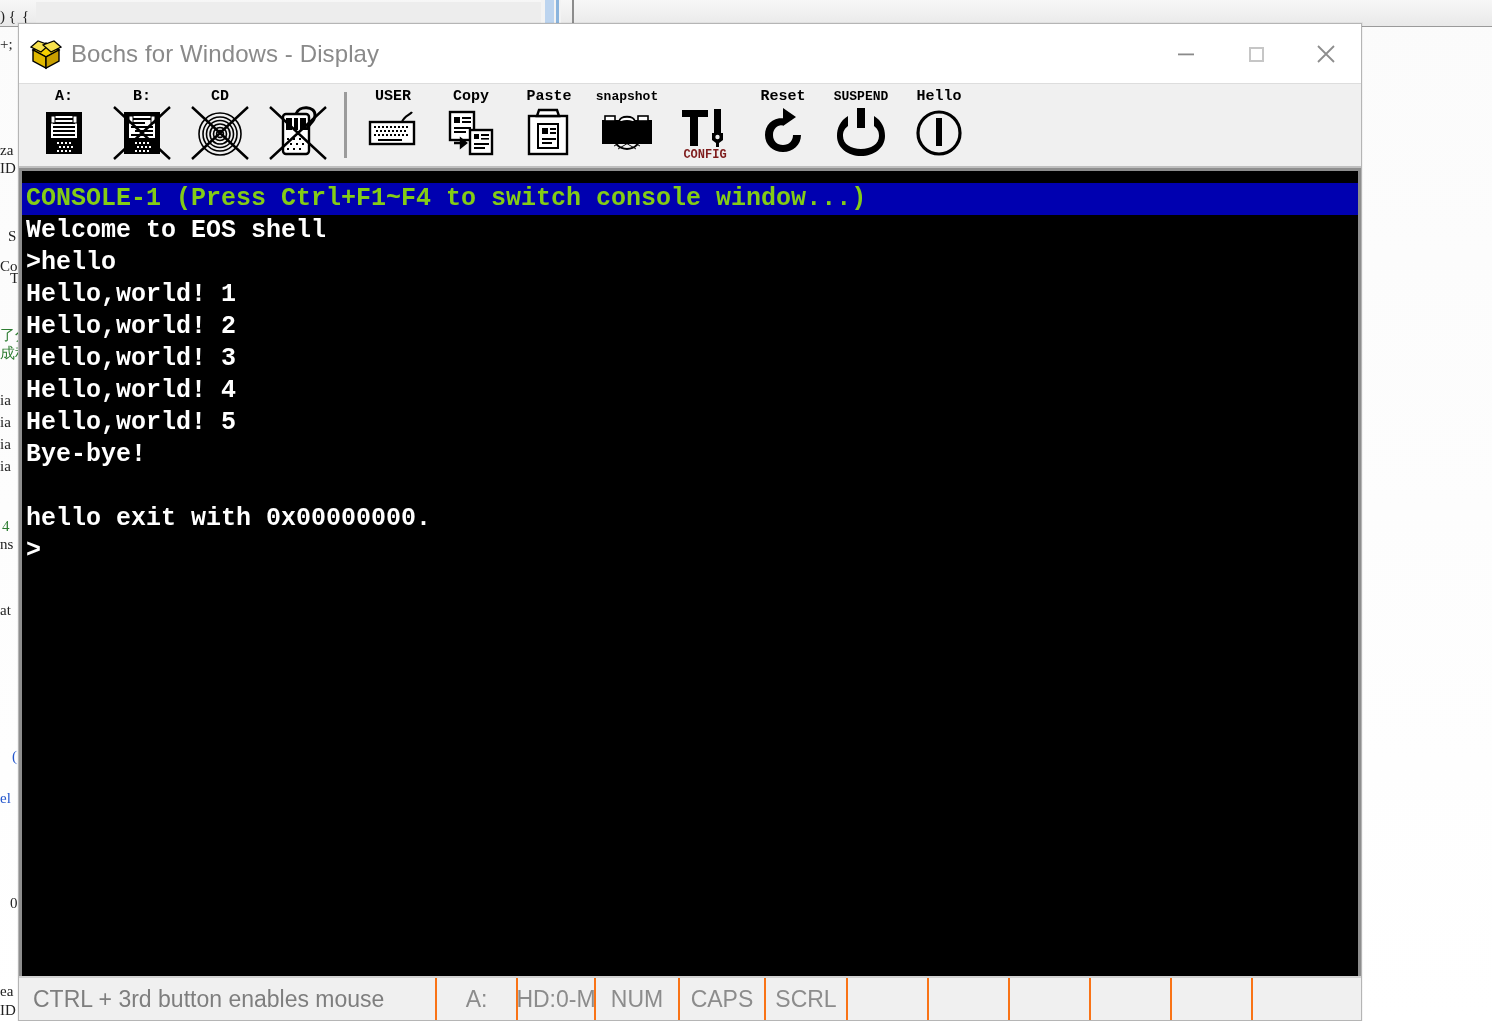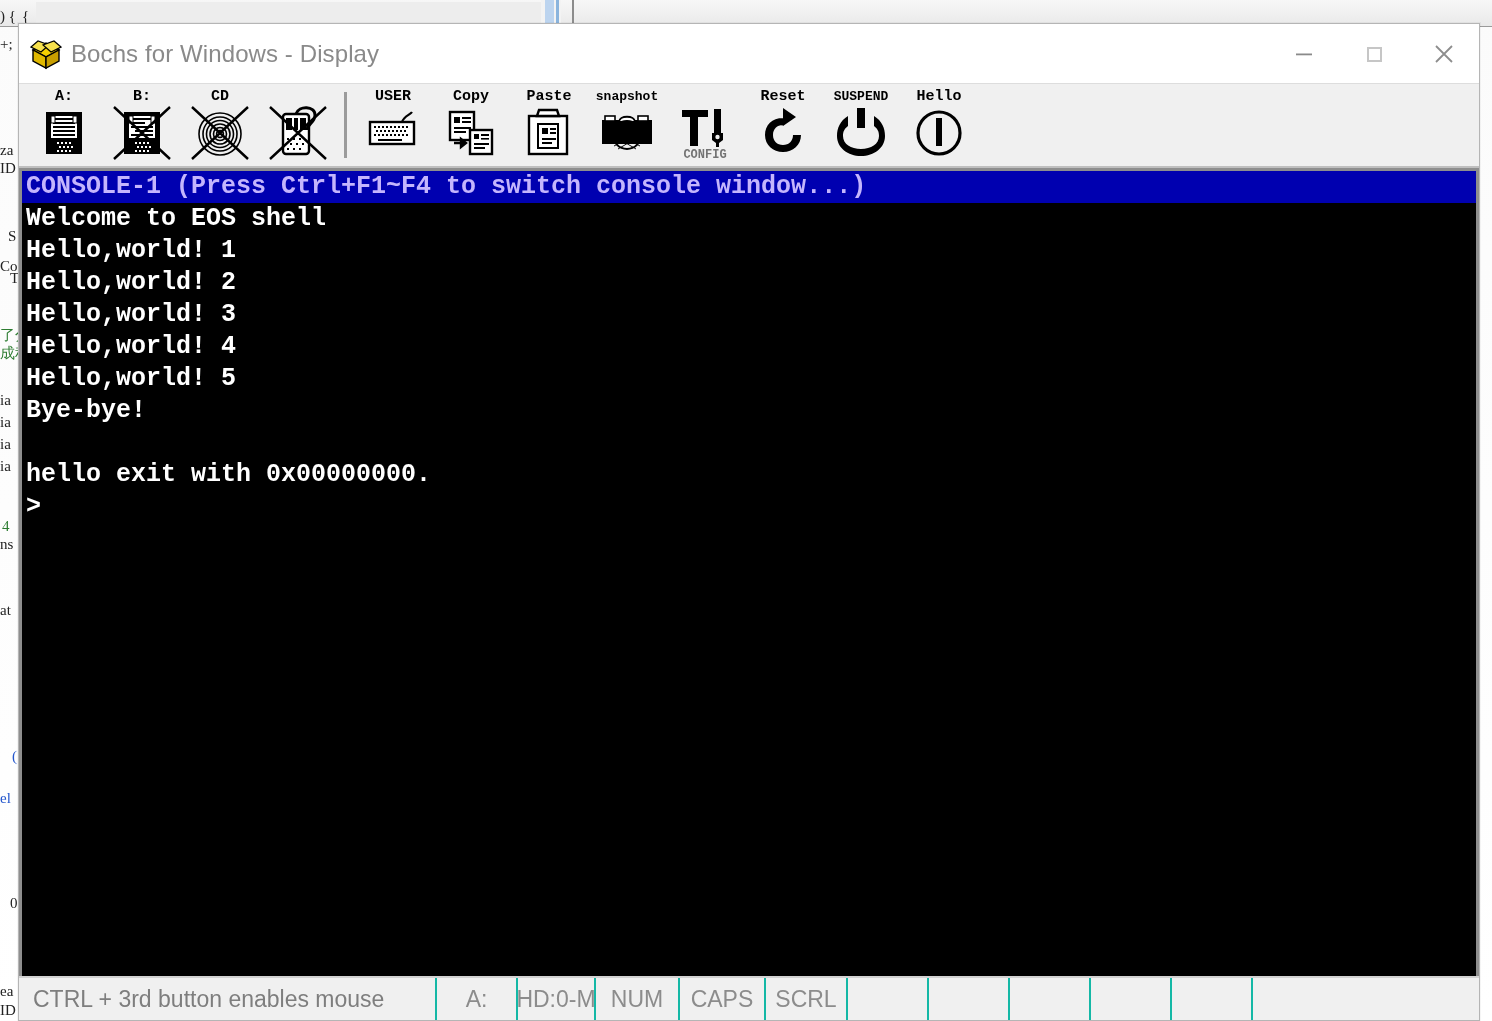--- a/index.html
+++ b/index.html
@@ -67,21 +67,21 @@
     font-family: "Liberation Serif", serif;
   }
   #bg-ide .c-plain  { color: #222222; }
   #bg-ide .c-green  { color: #2e7d32; }
   #bg-ide .c-blue   { color: #2255cc; }
 
   
   #bochs-window {
     position: absolute;
     left: 18px; top: 23px;
-    width: 1462px; height: 998px;
+    width: 1344px; height: 998px;
     background: #f0f0f0;
     border: 1px solid #b5b5b5;
     box-shadow: 0 0 0 1px rgba(0,0,0,0.04);
     box-sizing: border-box;
     display: flex;
     flex-direction: column;
   }
   .titlebar {
     height: 60px;
     flex: 0 0 60px;
@@ -156,21 +156,21 @@
     width: 62px; height: 54px;
   }
   .tool-glyph svg { display: block; }
   .tool-label-under {
     position: absolute;
     bottom: -2px; left: 0; right: 0;
     text-align: center;
     font-family: "Liberation Mono", monospace;
     font-size: 12px;
     font-weight: 700;
-    color: #737373;
+    color: #7f1d1d;
   }
 
   
   .console-wrap {
     flex: 1 1 auto;
     background: #8e8e8e;
     padding: 3px 3px 0 3px;
     box-sizing: border-box;
     display: flex;
   }
@@ -190,42 +190,43 @@
     color: #ffffff;
     font-weight: 700;
     padding-left: 4px;
     font-family: "Liberation Mono", monospace;
     font-size: 25px;
     line-height: 32px;
     -webkit-font-smoothing: none;
   }
   .vga-line.header {
     background: #0000b0;
-    color: #c4b5fd;
+    color: #84cc16;
+    margin-top: 12px;
   }
   .vga-line.blank { color: transparent; }
 
   
   .statusbar {
     flex: 0 0 44px;
     height: 44px;
     background: #f0f0f0;
     border-top: 2px solid #d2d2d2;
     display: flex;
     align-items: stretch;
     box-sizing: border-box;
   }
   .status-cell {
     display: flex;
     align-items: center;
     justify-content: center;
     font-size: 23px;
     color: #8c8c8c;
     font-family: "Liberation Sans", sans-serif;
-    border-right: 2px solid #14b8a6;
+    border-right: 2px solid #f97316;
     box-sizing: border-box;
     overflow: hidden;
     white-space: nowrap;
     flex: 0 0 auto;
   }
   .status-cell.msg {
     flex: 0 0 418px;
     justify-content: flex-start;
     padding-left: 14px;
     color: #7e7e7e;
@@ -569,20 +570,21 @@
           </svg>
         </div>
       </div>
 
     </div>
 
     <div class="console-wrap">
       <div class="console" id="console" style="background: rgb(0, 0, 0);">
           <div class="vga-line header" style="background: rgb(0, 0, 176);">CONSOLE-1 (Press Ctrl+F1~F4 to switch console window...)</div>
           <div class="vga-line">Welcome to EOS shell</div>
+          <div class="vga-line">&gt;hello</div>
           <div class="vga-line">Hello,world! 1</div>
           <div class="vga-line">Hello,world! 2</div>
           <div class="vga-line">Hello,world! 3</div>
           <div class="vga-line">Hello,world! 4</div>
           <div class="vga-line">Hello,world! 5</div>
           <div class="vga-line">Bye-bye!</div>
           <div class="vga-line blank">&nbsp;</div>
           <div class="vga-line">hello exit with 0x00000000.</div>
           <div class="vga-line">&gt;</div>
         </div>

